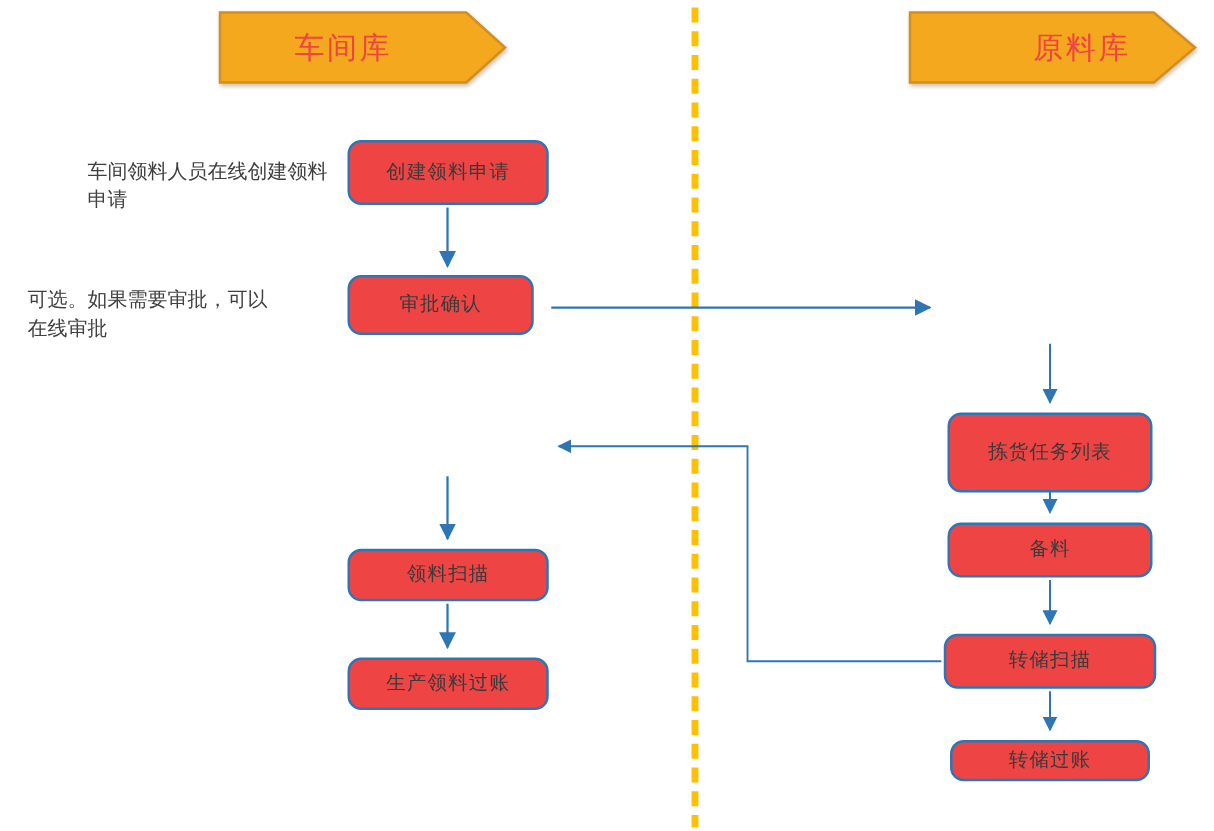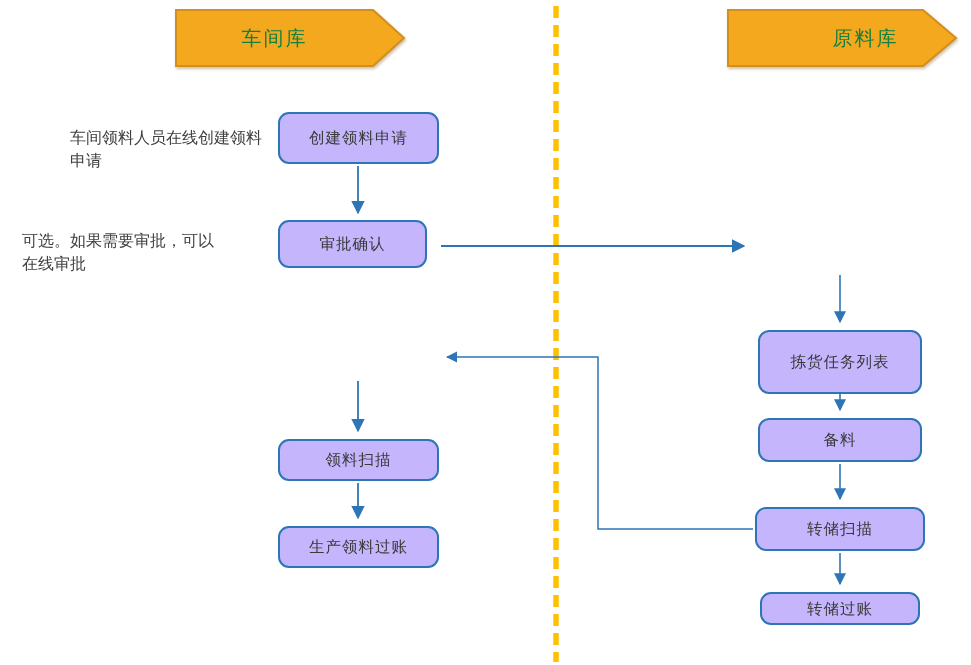--- a/index.html
+++ b/index.html
@@ -23,32 +23,32 @@
     height: 665px;
   }
   .banner-shape {
     filter: drop-shadow(1.5px 2px 1.5px rgba(110, 75, 0, 0.35));
   }
   .banner-label {
     position: absolute;
     display: flex;
     align-items: center;
     justify-content: center;
-    color: #15803d;
-    font-size: 20px;
+    color: #ef4444;
+    font-size: 24px;
     font-weight: 500;
     letter-spacing: 2px;
     z-index: 3;
   }
   .banner-label.left  { left: 176px; top: 10px; width: 197px; height: 56px; }
   .banner-label.right { left: 728px; top: 10px; width: 195px; height: 56px; padding-left: 40px; }
   .node {
     position: absolute;
     box-sizing: border-box;
-    background: #c4b5fd;
+    background: #ef4444;
     border: 2px solid #2E75B6;
     border-radius: 11px;
     display: flex;
     flex-direction: column;
     align-items: center;
     justify-content: center;
     font-size: 15.5px;
     color: #3a3a3a;
     letter-spacing: 1px;
     line-height: 1.25;

